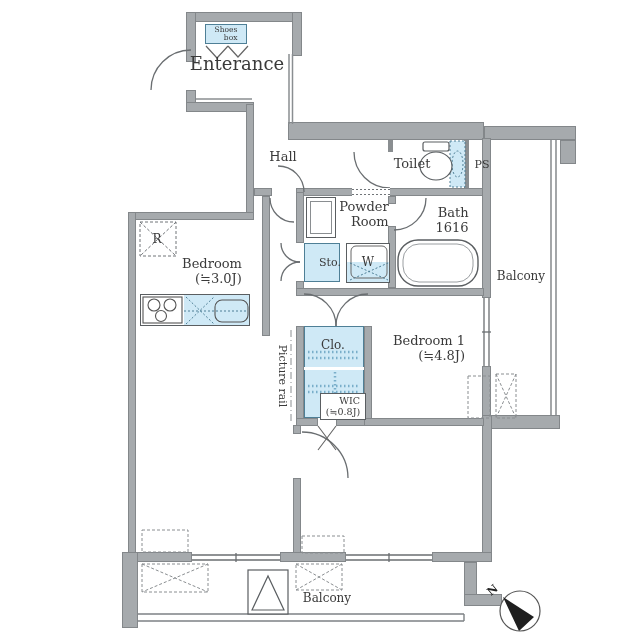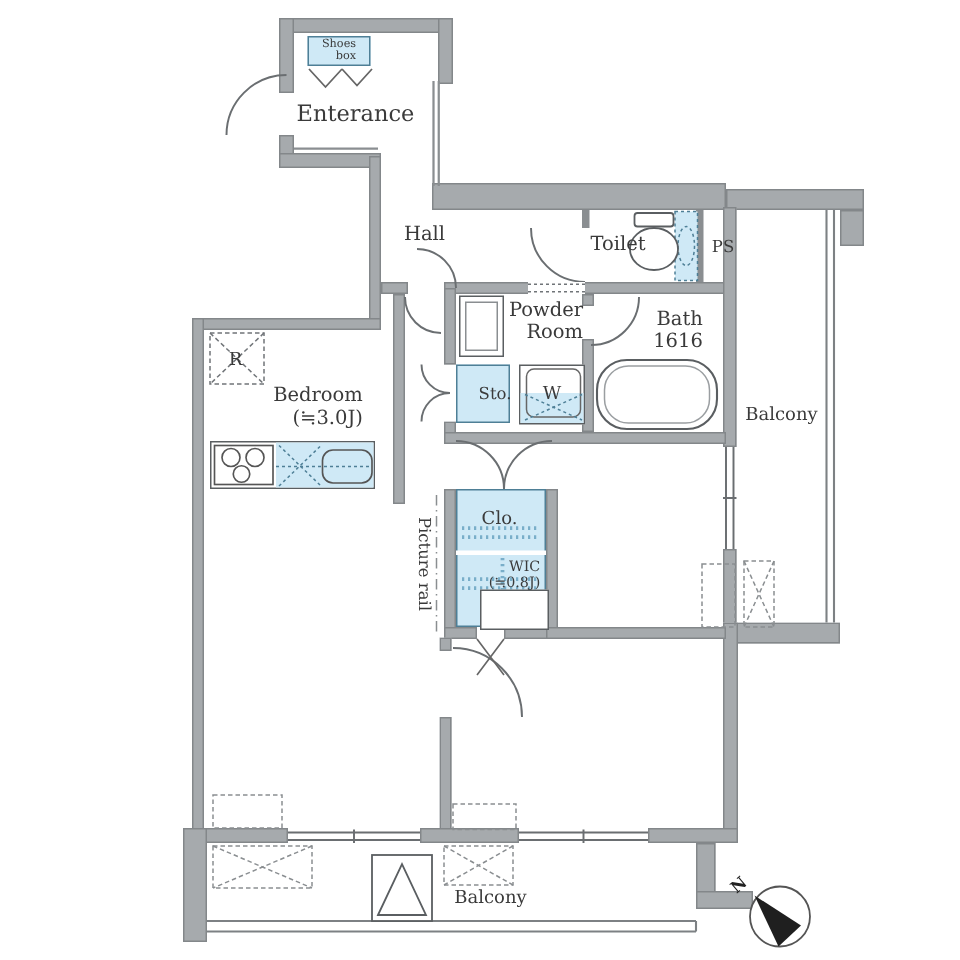--- a/index.html
+++ b/index.html
@@ -195,21 +195,21 @@
       <path d="M 252 610 L 268 576 L 284 610 Z" fill="none"></path>
     </g>
 
     <g>
       <circle cx="520" cy="611" r="20" fill="#ffffff" stroke="#555" stroke-width="1.2"></circle>
       <polygon points="503,597 534,617 519,631" fill="#1f1f1f"></polygon>
       <text x="491" y="596" font-size="11" font-weight="bold" fill="#222" transform="rotate(-40 491 596)">N</text>
     </g>
   </svg>
 
-  <div class="lbl" style="left:237px;top:76px;font-size:15px">Enterance</div>
+  <div class="lbl" style="left:237px;top:64px;font-size:18px">Enterance</div>
   <div class="lbl" style="left:226px;top:34px;font-size:7.5px;z-index:5">
     <span>Shoes</span>
       <span>box</span>
   </div>
   <div class="lbl" style="left:283px;top:157px;font-size:13px">Hall</div>
   <div class="lbl" style="left:412px;top:164px;font-size:13px">Toilet</div>
   <div class="lbl" style="left:482px;top:165px;font-size:11px">PS</div>
   <div class="lbl" style="left:364px;top:215px;font-size:13px">
     <span>Powder</span>
       <span>Room</span>
@@ -220,20 +220,24 @@
   </div>
   <div class="lbl" style="left:521px;top:277px;font-size:12px">Balcony</div>
   <div class="lbl" style="left:212px;top:272px;font-size:13px">
     <span>Bedroom</span>
       <span>(≒3.0J)</span>
   </div>
   <div class="lbl" style="left:157px;top:240px;font-size:12px">R</div>
   <div class="lbl" style="left:330px;top:263px;font-size:11px">Sto.</div>
   <div class="lbl" style="left:368px;top:263px;font-size:12px">W</div>
   <div class="lbl" style="left:333px;top:346px;font-size:12px">Clo.</div>
-  <div class="lbl" style="left:343px;top:384px;font-size:9.5px;z-index:5">
+  <div class="lbl" style="left:429px;top:349px;font-size:13px">
+    <span>Bedroom 1</span>
+      <span>(≒4.8J)</span>
+  </div>
+  <div class="lbl" style="left:343px;top:407px;font-size:9.5px;z-index:5">
     <span>WIC</span>
       <span>(≒0.8J)</span>
   </div>
   <div class="lbl vert" style="left:282px;top:376px;font-size:11px">Picture rail</div>
   <div class="lbl" style="left:327px;top:599px;font-size:12px">Balcony</div>
 
 </div>
 
 </body></html>

